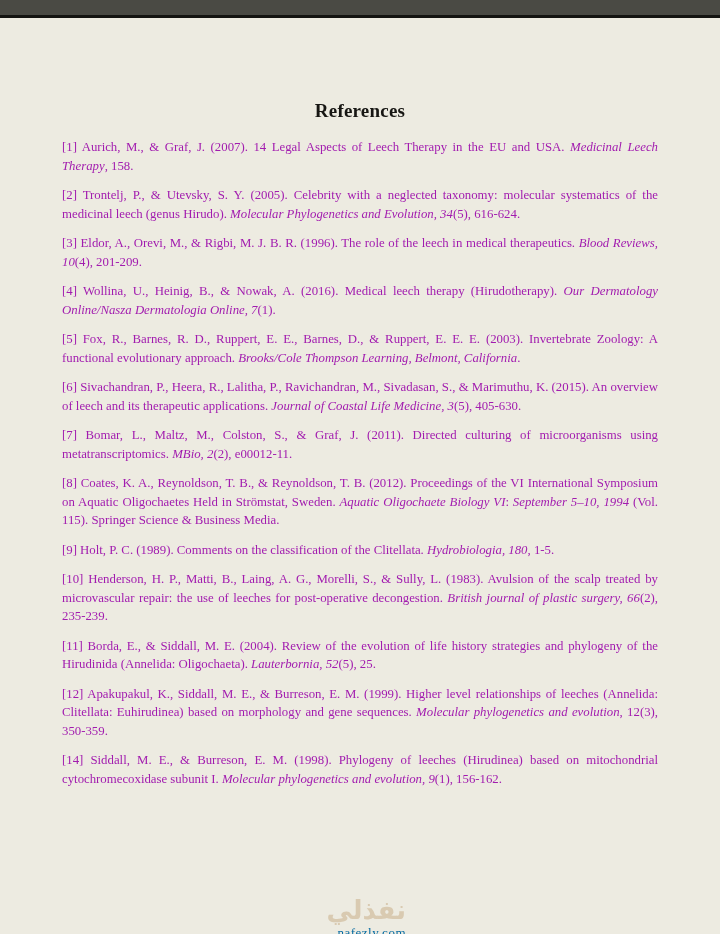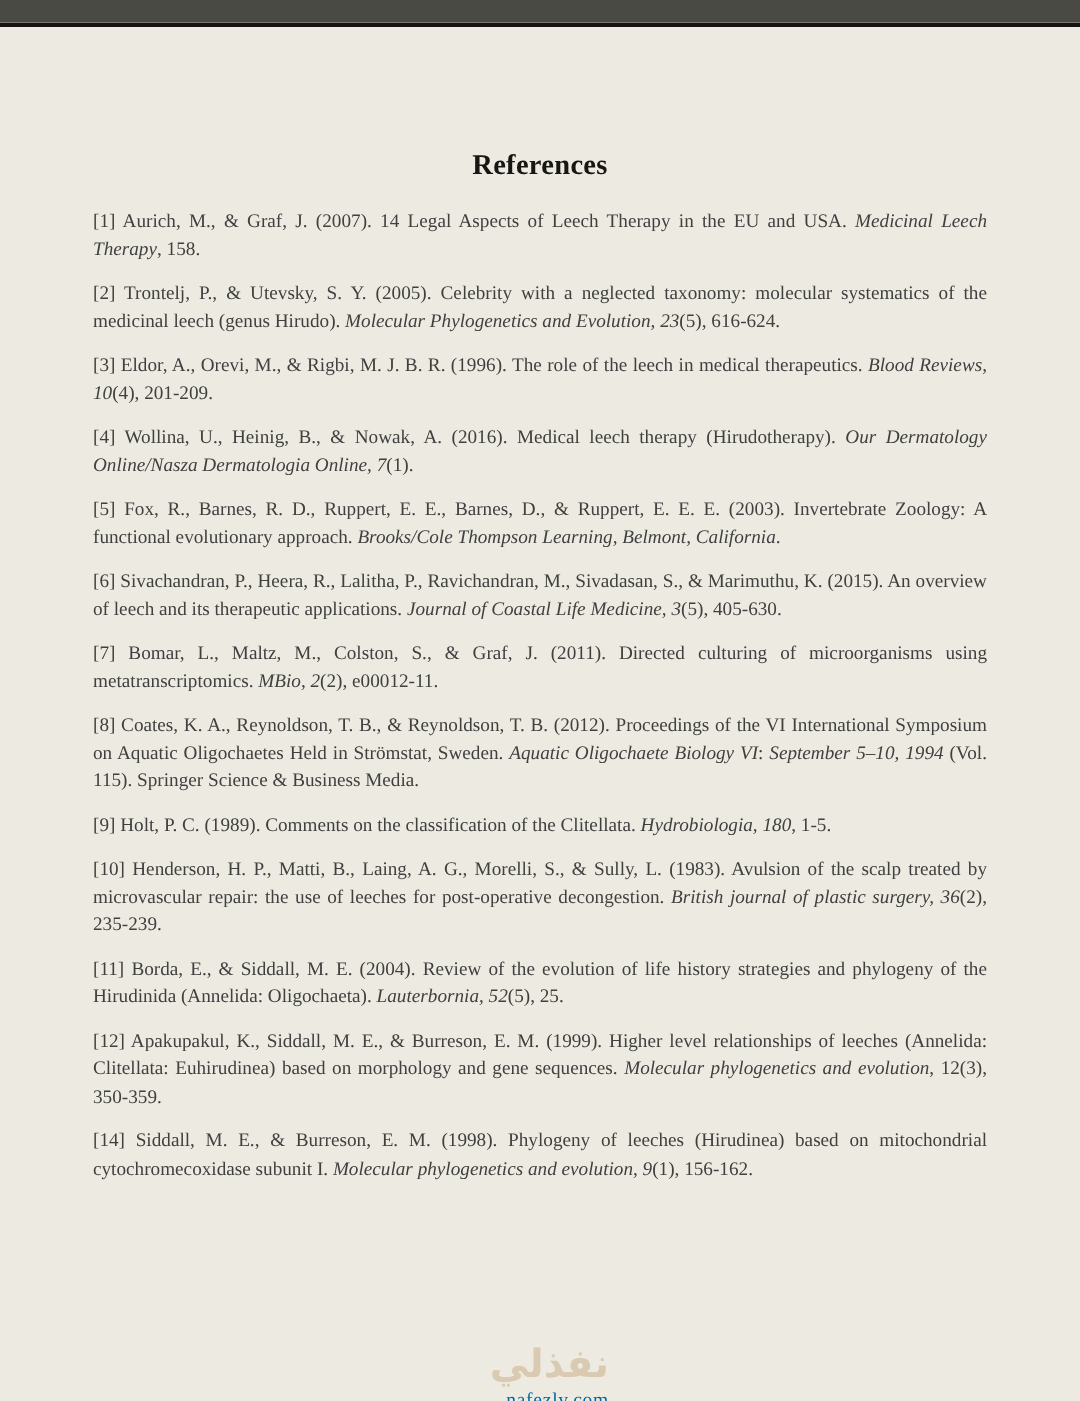--- a/index.html
+++ b/index.html
@@ -28,21 +28,21 @@
   .title {
     margin: 85px 0 16px 0;
     text-align: center;
     font-size: 19px;
     font-weight: bold;
     color: #171613;
     letter-spacing: 0.2px;
   }
   .refs {
     margin: 0 62px;
-    color: #404040;
+    color: #a21caf;
   }
   .ref {
     margin: 0 0 11px 0;
     font-size: 12.8px;
     line-height: 18.5px;
     text-align: justify;
     text-justify: inter-word;
   }
   .ref em { font-style: italic; }
   .watermark {
@@ -74,29 +74,29 @@
 </head>
 <body>
 
 <div class="page">
   <div class="edge-bar top"></div>
 
   <h1 class="title">References</h1>
 
   <div class="refs" id="refs-container">
       <p class="ref"><span>[1] Aurich, M., &amp; Graf, J. (2007). 14 Legal Aspects of Leech Therapy in the EU and USA. </span><em>Medicinal Leech Therapy</em><span>, 158.</span></p>
-      <p class="ref"><span>[2] Trontelj, P., &amp; Utevsky, S. Y. (2005). Celebrity with a neglected taxonomy: molecular systematics of the medicinal leech (genus Hirudo). </span><em>Molecular Phylogenetics and Evolution, 23</em><span>(5), 616-624.</span></p>
+      <p class="ref"><span>[2] Trontelj, P., &amp; Utevsky, S. Y. (2005). Celebrity with a neglected taxonomy: molecular systematics of the medicinal leech (genus Hirudo). </span><em>Molecular Phylogenetics and Evolution, 34</em><span>(5), 616-624.</span></p>
       <p class="ref"><span>[3] Eldor, A., Orevi, M., &amp; Rigbi, M. J. B. R. (1996). The role of the leech in medical therapeutics. </span><em>Blood Reviews, 10</em><span>(4), 201-209.</span></p>
       <p class="ref"><span>[4] Wollina, U., Heinig, B., &amp; Nowak, A. (2016). Medical leech therapy (Hirudotherapy). </span><em>Our Dermatology Online/Nasza Dermatologia Online, 7</em><span>(1).</span></p>
       <p class="ref"><span>[5] Fox, R., Barnes, R. D., Ruppert, E. E., Barnes, D., &amp; Ruppert, E. E. E. (2003). Invertebrate Zoology: A functional evolutionary approach. </span><em>Brooks/Cole Thompson Learning, Belmont, California</em><span>.</span></p>
       <p class="ref"><span>[6] Sivachandran, P., Heera, R., Lalitha, P., Ravichandran, M., Sivadasan, S., &amp; Marimuthu, K. (2015). An overview of leech and its therapeutic applications. </span><em>Journal of Coastal Life Medicine, 3</em><span>(5), 405-630.</span></p>
       <p class="ref"><span>[7] Bomar, L., Maltz, M., Colston, S., &amp; Graf, J. (2011). Directed culturing of microorganisms using metatranscriptomics. </span><em>MBio, 2</em><span>(2), e00012-11.</span></p>
       <p class="ref"><span>[8] Coates, K. A., Reynoldson, T. B., &amp; Reynoldson, T. B. (2012). Proceedings of the VI International Symposium on Aquatic Oligochaetes Held in Strömstat, Sweden. </span><em>Aquatic Oligochaete Biology VI</em><span>: </span><em>September 5–10, 1994</em><span> (Vol. 115). Springer Science &amp; Business Media.</span></p>
       <p class="ref"><span>[9] Holt, P. C. (1989). Comments on the classification of the Clitellata. </span><em>Hydrobiologia, 180</em><span>, 1-5.</span></p>
-      <p class="ref"><span>[10] Henderson, H. P., Matti, B., Laing, A. G., Morelli, S., &amp; Sully, L. (1983). Avulsion of the scalp treated by microvascular repair: the use of leeches for post-operative decongestion. </span><em>British journal of plastic surgery, 36</em><span>(2), 235-239.</span></p>
+      <p class="ref"><span>[10] Henderson, H. P., Matti, B., Laing, A. G., Morelli, S., &amp; Sully, L. (1983). Avulsion of the scalp treated by microvascular repair: the use of leeches for post-operative decongestion. </span><em>British journal of plastic surgery, 66</em><span>(2), 235-239.</span></p>
       <p class="ref"><span>[11] Borda, E., &amp; Siddall, M. E. (2004). Review of the evolution of life history strategies and phylogeny of the Hirudinida (Annelida: Oligochaeta). </span><em>Lauterbornia, 52</em><span>(5), 25.</span></p>
       <p class="ref"><span>[12] Apakupakul, K., Siddall, M. E., &amp; Burreson, E. M. (1999). Higher level relationships of leeches (Annelida: Clitellata: Euhirudinea) based on morphology and gene sequences. </span><em>Molecular phylogenetics and evolution</em><span>, 12(3), 350-359.</span></p>
       <p class="ref"><span>[14] Siddall, M. E., &amp; Burreson, E. M. (1998). Phylogeny of leeches (Hirudinea) based on mitochondrial cytochromecoxidase subunit I. </span><em>Molecular phylogenetics and evolution, 9</em><span>(1), 156-162.</span></p>
     </div>
 
   <div class="watermark">
     <div class="wm-arabic">نفذلي</div>
     <div class="wm-domain">nafezly.com</div>
   </div>
 

